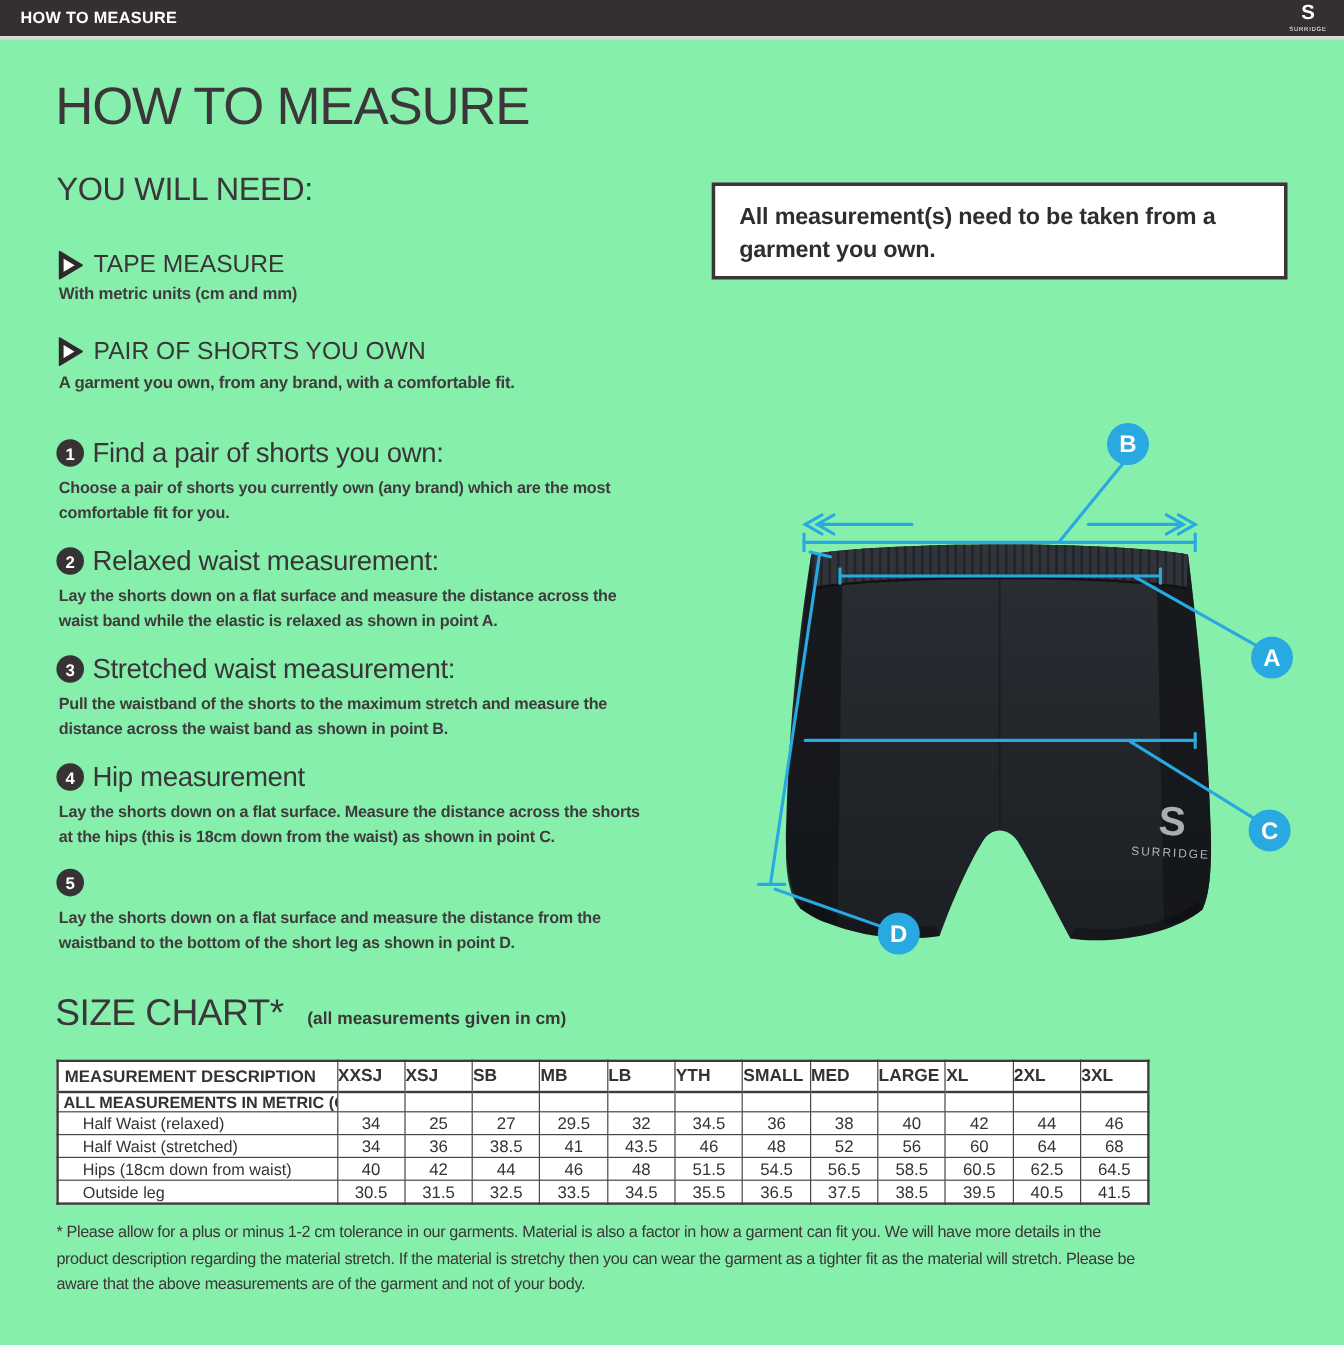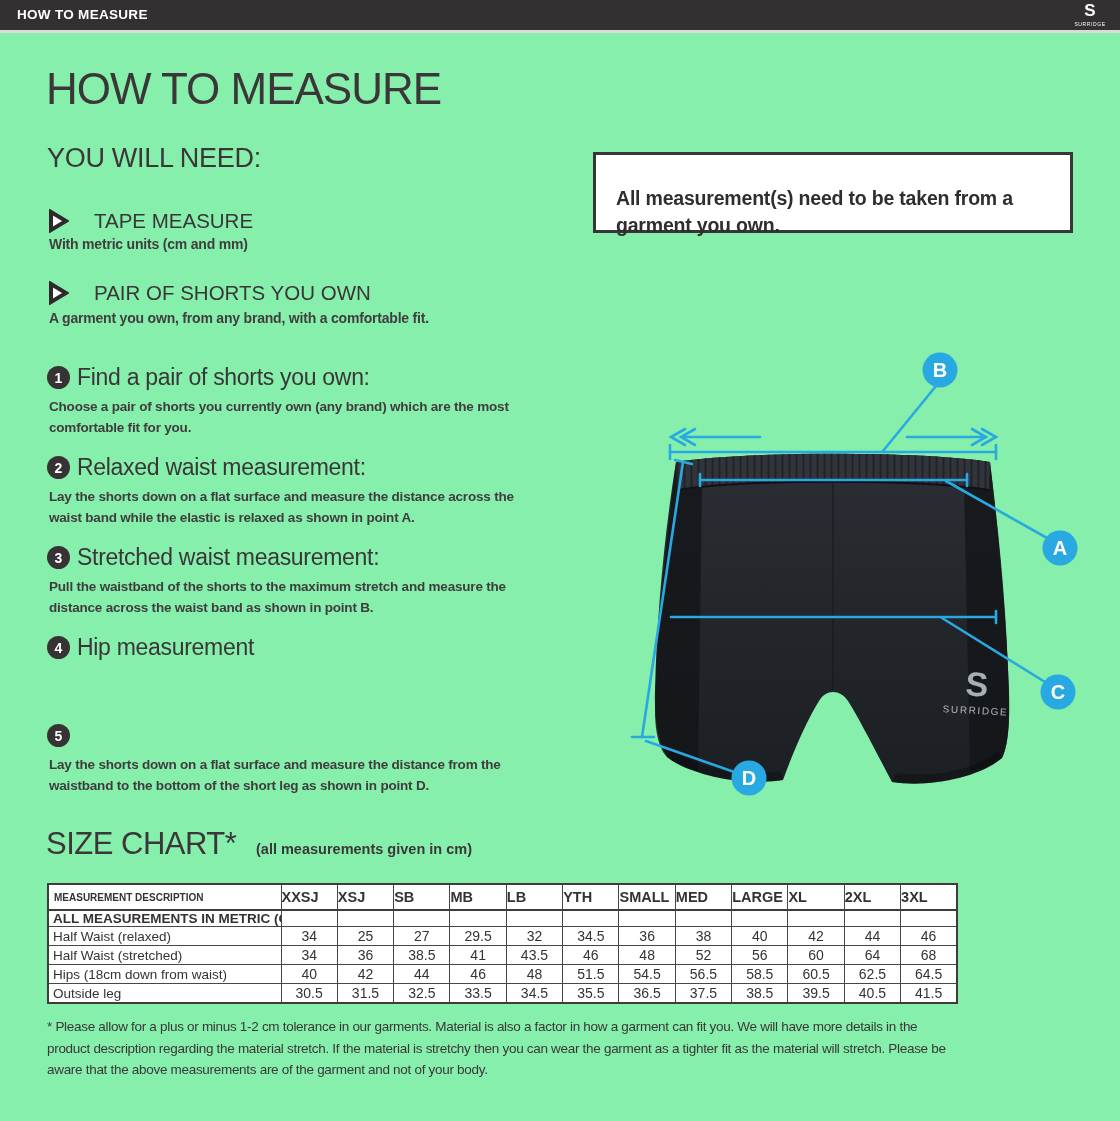--- a/index.html
+++ b/index.html
@@ -13,30 +13,30 @@
           font-weight:bold;color:#fff;letter-spacing:.3px;}
   .topbar-logo{position:absolute;right:8px;top:1px;width:44px;height:28px;}
 
   
   .main-heading{position:absolute;left:46px;top:64px;margin:0;font-size:44px;font-weight:400;
           color:#3b3738;letter-spacing:-1px;}
   .need-heading{position:absolute;left:47px;top:143px;margin:0;font-size:27px;font-weight:400;
           color:#3b3738;letter-spacing:-.3px;}
 
   
-  .need-item{position:absolute;display:flex;align-items:center;gap:25px;}
+  .need-item{position:absolute;display:flex;align-items:center;gap:9px;}
   .ni1{left:48px;top:209px;} .ni2{left:48px;top:281px;}
   .need-title{font-size:20.5px;color:#3a3637;}
   .need-sub{position:absolute;font-size:14px;font-weight:bold;color:#413d3e;letter-spacing:-.2px;}
   .ns1{left:49px;top:236px;} .ns2{left:49px;top:310px;}
 
   
   .note-box{position:absolute;left:593px;top:152px;width:480px;height:81px;
           border:3px solid #3a3637;box-sizing:border-box;background:#fff;}
-  .note-box p{margin:30px 0 0 20px;width:447px;font-size:19.5px;font-weight:bold;
+  .note-box p{margin:13px 0 0 20px;width:447px;font-size:19.5px;font-weight:bold;
           line-height:27px;color:#302d2e;letter-spacing:-.2px;}
 
   
   .step{position:absolute;left:47px;width:486px;}
   .s1{top:364px}.s2{top:454px}.s3{top:544px}.s4{top:634px}.s5{top:722px}
   .step-head{display:flex;align-items:center;gap:7px;height:27px;}
   .step-num{flex:0 0 23px;width:23px;height:23px;border-radius:50%;background:#373334;color:#fff;
           font-size:14px;font-weight:bold;display:flex;align-items:center;justify-content:center;}
   .step-title{font-size:23px;color:#3a3637;letter-spacing:-.3px;white-space:nowrap;}
   .step-body{margin:5px 0 0 2px;width:486px;font-size:13.5px;font-weight:bold;line-height:21px;
@@ -49,25 +49,25 @@
   .size-heading{position:absolute;left:46px;top:826px;margin:0;font-size:31px;font-weight:400;
           color:#3b3738;letter-spacing:-.5px;}
   .size-sub{position:absolute;left:256px;top:841px;font-size:14.5px;font-weight:bold;color:#3b3738;}
   table.size-chart{position:absolute;left:47px;top:883px;width:911px;border-collapse:collapse;
           table-layout:fixed;border:2px solid #3f3b3c;background:#fff;}
   .col-desc{width:233px;}
   .size-chart th,.size-chart td{border:1px solid #4a4546;color:#363233;overflow:hidden;
           white-space:nowrap;padding:0;}
   .size-chart thead th{height:24px;font-size:14.5px;font-weight:bold;text-align:left;
           border-bottom:2px solid #3f3b3c;}
-  .size-chart thead th.desc{text-align:left;padding-left:5px;font-size:10px;}
+  .size-chart thead th.desc{text-align:left;padding-left:5px;font-size:14px;}
   .size-chart tr.metric td{height:15px;font-size:11.5px;font-weight:bold;line-height:15px;}
   .size-chart tr.metric td.desc{padding-left:4px;}
   .size-chart tbody td{height:18px;font-size:14px;text-align:center;}
-  .size-chart tbody td.desc{text-align:left;padding-left:4px;font-size:13.5px;}
+  .size-chart tbody td.desc{text-align:left;padding-left:20px;font-size:13.5px;}
 
   
   .footnote{position:absolute;left:47px;top:1016px;width:900px;margin:0;font-size:13.5px;
           font-weight:normal;line-height:21.5px;color:#3b3738;letter-spacing:-.3px;}
 </style>
 </head>
 <body>
 
 <div class="page">
 
@@ -121,20 +121,21 @@
       <span class="step-num">3</span>
       <span class="step-title">Stretched waist measurement:</span>
     </div>
     <p class="step-body">Pull the waistband of the shorts to the maximum stretch and measure the distance across the waist band as shown in point B.</p>
   </div>
   <div class="step s4">
     <div class="step-head">
       <span class="step-num">4</span>
       <span class="step-title">Hip measurement</span>
     </div>
+    <p class="step-body">Lay the shorts down on a flat surface. Measure the distance across the shorts at the hips (this is 18cm down from the waist)  as shown in point C.</p>
   </div>
   <div class="step s5">
     <div class="step-head">
       <span class="step-num">5</span>
     </div>
     <p class="step-body">Lay the shorts down on a flat surface and measure the distance from the waistband to the bottom of the short leg as shown in point D.</p>
   </div>
 
   <svg class="diagram" viewBox="0 0 530 490">
     <defs>

